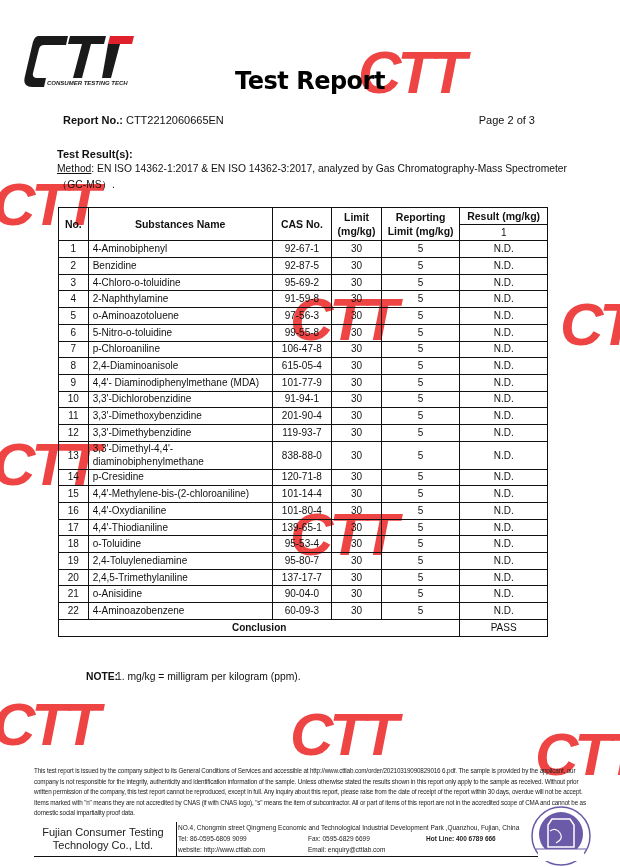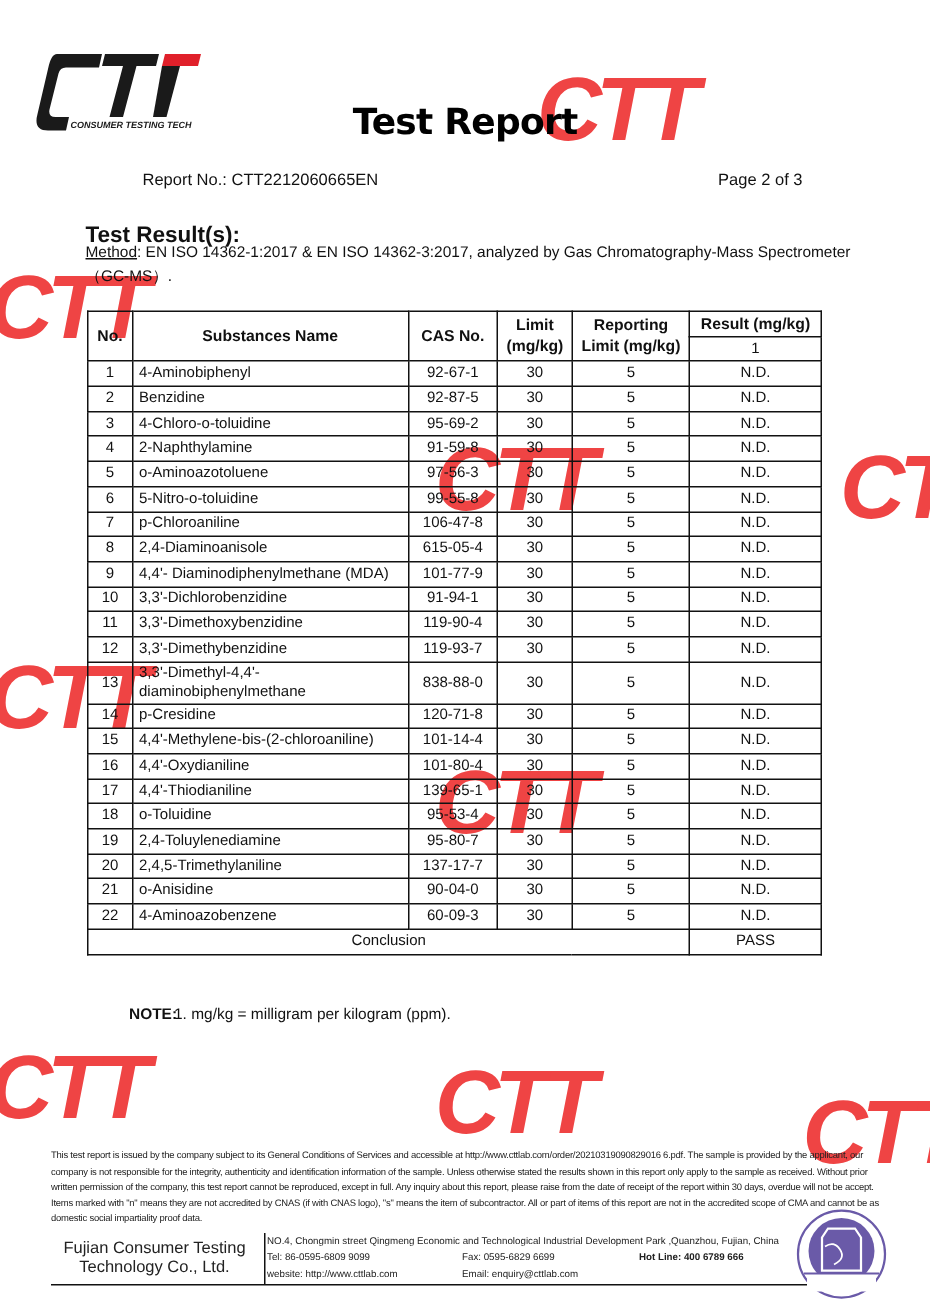--- a/index.html
+++ b/index.html
@@ -8,41 +8,41 @@
 
   .watermark { position: absolute; font-family: "Liberation Sans", sans-serif; font-style: italic; font-weight: bold;
     font-size: 60px; color: #ef4444; letter-spacing: -4px; pointer-events: none; z-index: 0; }
 
   .logo { position: absolute; left: 24px; top: 32px; width: 112px; height: 58px; }
 
   .title { position: absolute; left: 0; width: 620px; top: 67px; text-align: center;
     font-family: "DejaVu Sans", sans-serif; font-weight: bold; font-size: 24px; letter-spacing: -0.5px; color: #000; }
 
   .report-no { position: absolute; left: 63px; top: 114px; font-size: 11px; }
-  .report-no b { font-weight: normal; margin-left: 32px; }
+  .report-no b { font-weight: bold; }
   .page-no { position: absolute; right: 85px; top: 114px; font-size: 11px; }
 
-  .results-heading { position: absolute; left: 57px; top: 148px; font-size: 15px; font-weight: bold; text-align: right; }
+  .results-heading { position: absolute; left: 57px; top: 148px; font-size: 11px; font-weight: bold; text-align: right; }
   .desc { position: absolute; left: 57px; top: 161px; width: 510px; font-size: 10.3px; line-height: 16.3px; }
   .desc u { text-decoration: underline; text-align: right; }
 
   table.results { position: absolute; left: 58px; top: 207px; width: 490px; border-collapse: collapse; font-size: 10px; z-index: 1; }
   table.results td, table.results th { border: 1px solid #111; padding: 0 4px; height: 16.7px; line-height: 14px; }
   table.results th { font-weight: bold; font-size: 10.5px; text-align: center; }
   .c-no { width: 30px; text-align: center; }
   .c-name { width: 189px; text-align: left; }
   .c-cas { width: 62px; text-align: center; }
   .c-lim { width: 50px; text-align: center; }
   .c-rep { width: 80px; text-align: center; }
   .c-res { width: 91px; text-align: center; }
   tr.tall td { height: 28px; line-height: 13px; }
   .hdr-top th { height: 24px; }
   .hdr-bot td { height: 14px; line-height: 12px; text-align: center; }
   .concl td { text-align: center; }
-  .concl .lbl { font-weight: normal; margin-left: 28px; }
+  .concl .lbl { font-weight: bold; margin-left: 28px; }
 
   .note { position: absolute; left: 64px; top: 669px; font-size: 10.3px; line-height: 16px; }
   .note-label { position: absolute; left: 0; top: 0; font-weight: bold; padding-left: 22px; }
   .note-items { position: absolute; left: 52px; top: 0; width: 400px; }
 
   .disclaimer { position: absolute; left: 34px; top: 766px; width: 552px; font-size: 6.3px; line-height: 10.5px; color: #222; letter-spacing: -0.15px; }
 
   .company { position: absolute; left: 34px; top: 826px; width: 138px; text-align: center; font-size: 11px; line-height: 13px; color: #222; }
   .vline { position: absolute; left: 176px; top: 822px; width: 1px; height: 34px; background: #111; }
   .hline { position: absolute; left: 34px; top: 856px; width: 540px; height: 1px; background: #111; }
@@ -181,21 +181,21 @@
         <td class="c-no">10</td>
         <td class="c-name">3,3'-Dichlorobenzidine</td>
         <td class="c-cas">91-94-1</td>
         <td class="c-lim">30</td>
         <td class="c-rep">5</td>
         <td class="c-res">N.D.</td>
       </tr>
       <tr>
         <td class="c-no">11</td>
         <td class="c-name">3,3'-Dimethoxybenzidine</td>
-        <td class="c-cas">119-90-4</td>
+        <td class="c-cas">201-90-4</td>
         <td class="c-lim">30</td>
         <td class="c-rep">5</td>
         <td class="c-res">N.D.</td>
       </tr>
       <tr>
         <td class="c-no">12</td>
         <td class="c-name">3,3'-Dimethybenzidine</td>
         <td class="c-cas">119-93-7</td>
         <td class="c-lim">30</td>
         <td class="c-rep">5</td>

